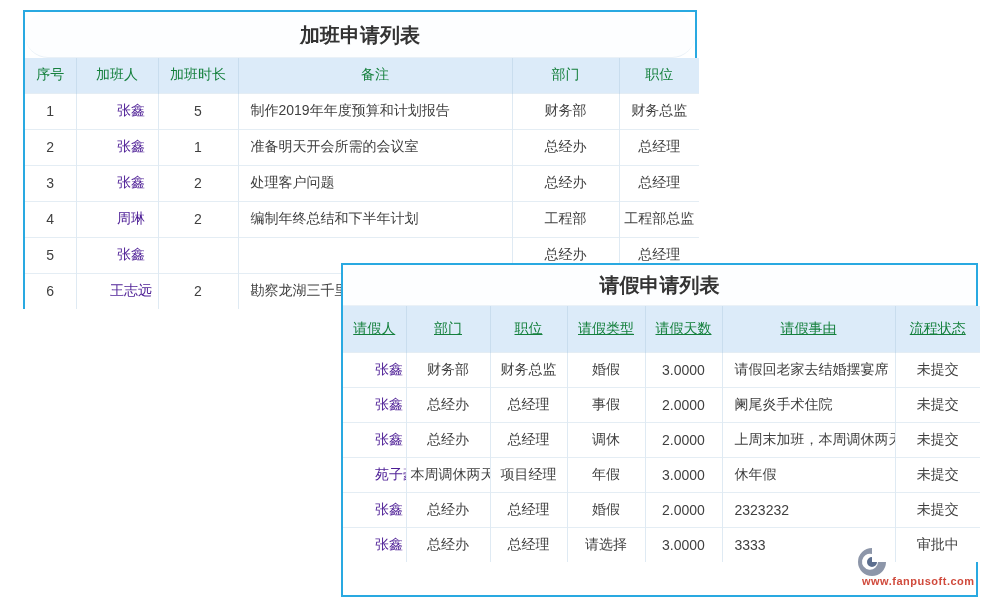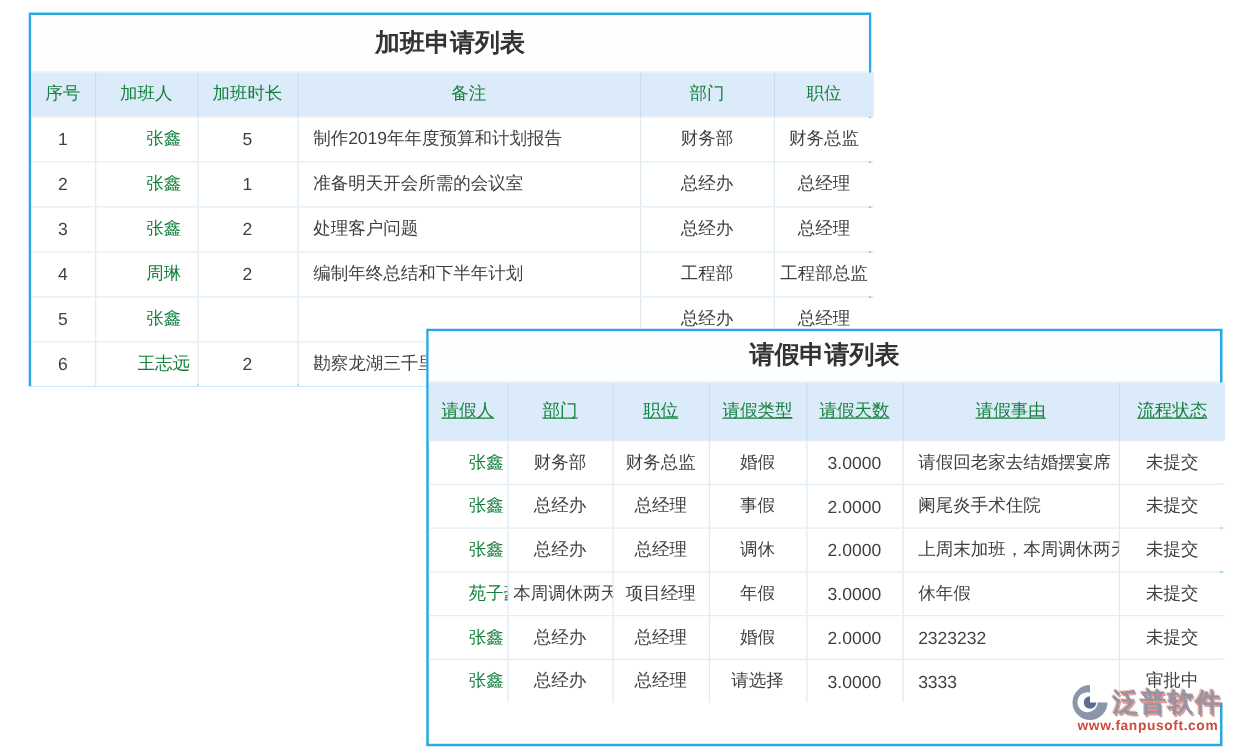--- a/index.html
+++ b/index.html
@@ -5,37 +5,37 @@
   * { margin:0; padding:0; box-sizing:border-box; }
   html,body { width:1000px; height:600px; background:#ffffff; overflow:hidden;
               font-family:"Liberation Sans","DejaVu Sans",sans-serif; position:relative; }
 
   .panel { position:absolute; background:#ffffff; border:2px solid #29a9e1; }
   .panel-overtime { left:23px; top:10px; width:674px; height:299px; z-index:1; }
   .panel-leave   { left:341px; top:263px; width:637px; height:334px; z-index:2; }
 
   .panel-title { text-align:center; font-size:20px; font-weight:bold; color:#333333;
                  background:#fdfeff; border-bottom:1px solid #eaf1f7; }
-  .panel-overtime .panel-title { height:46px; line-height:46px; }
-  .panel-leave   .panel-title { height:41px; line-height:41px;font-family:Liberation Mono, monospace; }
+  .panel-overtime .panel-title { height:46px; line-height:46px;border-radius:23px; }
+  .panel-leave   .panel-title { height:41px; line-height:41px; }
 
   table { border-collapse:collapse; table-layout:fixed; width:100%; }
   th { background:#dcebf9; color:#15803d; font-weight:normal; font-size:14px;
        text-align:center; border-right:1px solid #c9ddee; padding:2px; }
   th:last-child { border-right:none; }
   .panel-overtime th { height:35px; }
   .panel-leave th { height:46px;text-decoration:underline; }
   td { font-size:14px; color:#3f3f3f; text-align:center; background:#ffffff;
        border-top:1px solid #e4edf4; border-right:1px solid #dfeaf3;
        padding:2px 4px; overflow:hidden; white-space:nowrap; }
   td:last-child { border-right:none; }
   .panel-overtime td { height:36px; }
   .panel-leave td { height:35px; }
   td.left { text-align:left; padding-left:12px;margin-left:33px; }
-  td.link { color:#15803d; cursor:pointer;padding-left:32px; }
+  td.link { color:#4c1d95; cursor:pointer;padding-left:32px; }
 
   .watermark { position:absolute; left:856px; top:546px; width:136px; z-index:3; }
   .wm-top { display:flex; align-items:center; }
   .wm-logo { width:32px; height:32px; flex:0 0 32px; margin-right:2px; }
   .wm-brand { font-size:21px; font-weight:bold; color:#8f96a8;
               text-shadow:1px 1px 0 rgba(208,74,60,0.55), -1px -1px 0 rgba(208,74,60,0.35);
               letter-spacing:1px; white-space:nowrap; }
   .wm-url { font-size:11px; font-weight:bold; color:#d04a3c; margin-top:-3px;
             padding-left:6px; letter-spacing:0.5px; white-space:nowrap; }
 </style>
@@ -197,16 +197,15 @@
       </tbody>
   </table>
 </div>
 
 <div class="watermark">
   <div class="wm-top">
     <svg class="wm-logo" viewBox="0 0 32 32">
       <path d="M16 2 A14 14 0 1 0 30 16 L22 16 A8 8 0 1 1 16 8 Z" fill="#8d96a9"></path>
       <path d="M16 11 a5 5 0 1 0 5 5 l-5 0 Z" fill="#5c6e8e"></path>
     </svg>
-    <span class="wm-brand">泛普软件</span>
   </div>
   <div class="wm-url">www.fanpusoft.com</div>
 </div>
 
 </body></html>

